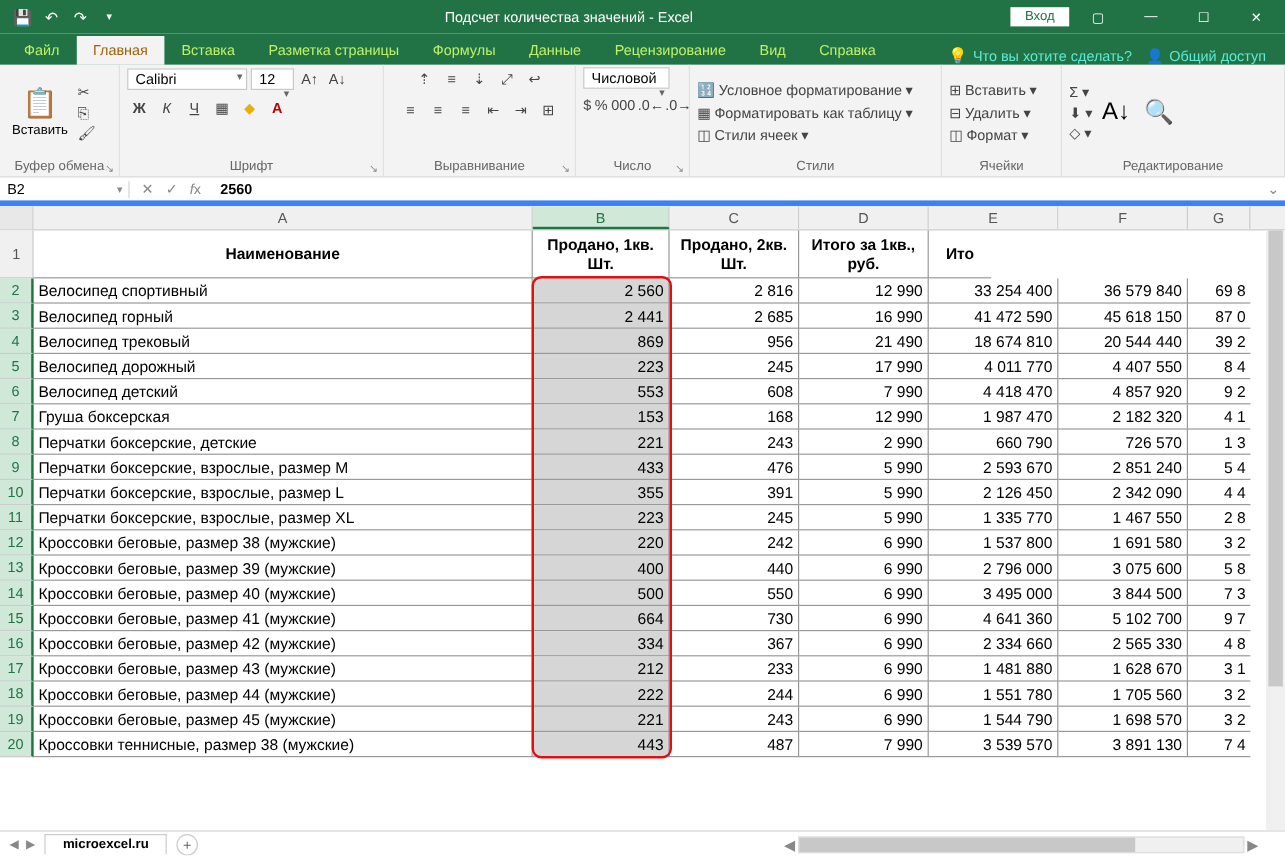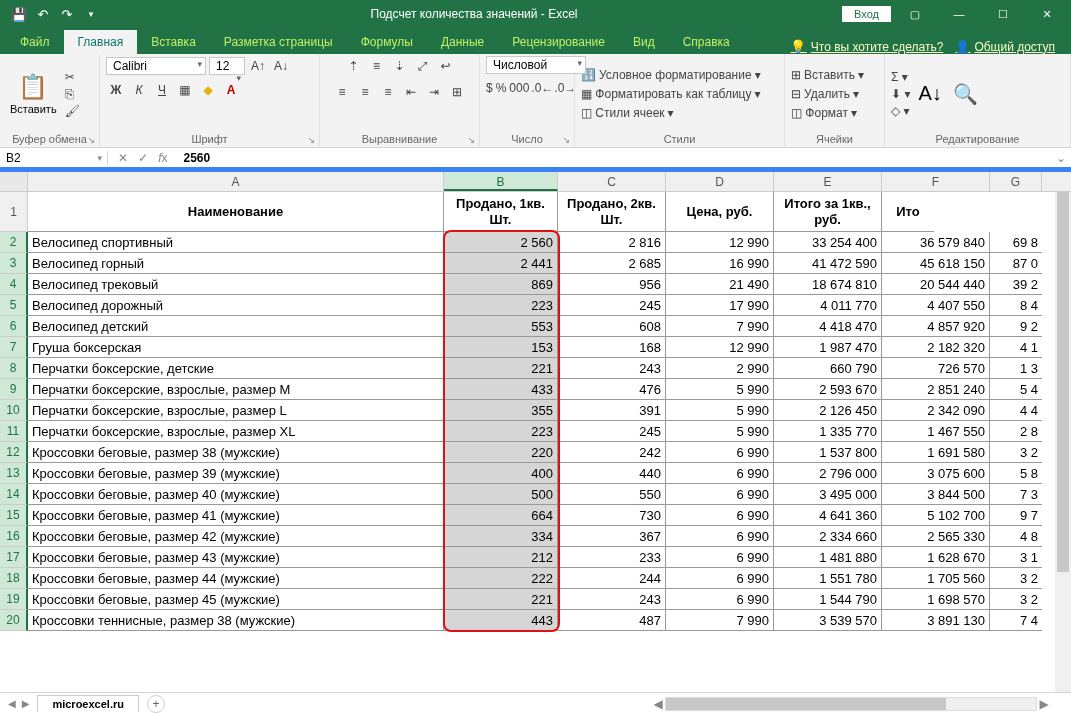--- a/index.html
+++ b/index.html
@@ -10,23 +10,23 @@
 .qat { display: flex; gap: 6px; align-items: center; padding: 0 6px; }
 .qat-icon { width: 18px; height: 18px; display: flex; align-items: center; justify-content: center; font-size: 13px; }
 .title-center { flex: 1; text-align: center; font-size: 12px; }
 .title-right { display: flex; gap: 4px; align-items: center; }
 .login-btn { background: #fff; color: #217346; padding: 2px 12px; font-size: 11px; border: none; }
 .win-btn { width: 40px; height: 26px; display: flex; align-items: center; justify-content: center; font-size: 11px; }
 
 
 .ribbon-tabs { height: 26px; background: #217346; display: flex; align-items: flex-end; padding-left: 6px; }
 .ribbon-tab { padding: 5px 14px; color: #bef264; font-size: 12px; cursor: pointer; }
-.ribbon-tab.active { background: #f3f3f3; color: #0f766e; }
+.ribbon-tab.active { background: #f3f3f3; color: #a16207; }
 .tabs-spacer { flex: 1; }
-.tabs-right { display: flex; align-items: center; color: #fef9c3; gap: 12px; padding-right: 16px; font-size: 12px; text-decoration: underline; }
+.tabs-right { display: flex; align-items: center; color: #5eead4; gap: 12px; padding-right: 16px; font-size: 12px; }
 .tabs-right .lightbulb::before { content: "💡"; font-size: 13px; margin-right: 4px; }
 .tabs-right .share::before { content: "👤"; margin-right: 4px; }
 
 
 .ribbon { height: 94px; background: #f3f3f3; border-bottom: 1px solid #d4d4d4; display: flex; }
 .ribbon-group { border-right: 1px solid #e1e1e1; display: flex; flex-direction: column; padding: 2px 6px 2px 6px; }
 .ribbon-group-content { flex: 1; display: flex; align-items: center; gap: 4px; }
 .ribbon-group-label { text-align: center; font-size: 11px; color: #666; padding-top: 2px; position: relative; }
 .ribbon-group-label .launcher { position: absolute; right: -2px; bottom: 0; font-size: 9px; color: #888; }
 .big-btn { display: flex; flex-direction: column; align-items: center; gap: 2px; font-size: 11px; padding: 2px 4px; }
@@ -186,21 +186,21 @@
         <span class="btn-toggle">⇤</span>
         <span class="btn-toggle">⇥</span>
         <span class="btn-toggle">⊞</span>
       </div>
     </div>
     <div class="ribbon-group-label"><span>Выравнивание</span><span class="launcher">↘</span></div>
   </div>
 
   <div class="ribbon-group" style="width:95px">
     <div class="ribbon-group-content" style="flex-direction:column; gap:4px; align-items:stretch">
-      <div class="font-combo" style="width:100px">Числовой</div>
+      <div class="font-combo" style="width:72px">Числовой</div>
       <div class="mini-row">
         <span class="btn-toggle">$</span>
         <span class="btn-toggle">%</span>
         <span class="btn-toggle">000</span>
         <span class="btn-toggle">.0←</span>
         <span class="btn-toggle">.0→</span>
       </div>
     </div>
     <div class="ribbon-group-label"><span>Число</span><span class="launcher">↘</span></div>
   </div>
@@ -267,21 +267,20 @@
         <div class="ch cw-E">E</div>
         <div class="ch cw-F">F</div>
         <div class="ch cw-G">G</div>
       </div>
   </div>
   <div class="header-row">
     <div class="rh">1</div>
     <div class="hc cw-A">Наименование</div>
     <div class="hc cw-B">Продано, 1кв. Шт.</div>
     <div class="hc cw-C">Продано, 2кв. Шт.</div>
-    <div class="hc cw-D">Цена, руб.</div>
     <div class="hc cw-E">Итого за 1кв., руб.</div>
     <div class="hc cw-G" style="border-right:none">Ито</div>
   </div>
   <div id="rows-host">
       <div class="data-row">
         <div class="rh sel">2</div>
         <div class="cell left cw-A">Велосипед спортивный</div>
         <div class="cell right cw-B selcol">2 560</div>
         <div class="cell right cw-C">2 816</div>
         <div class="cell right cw-D">12 990</div>

